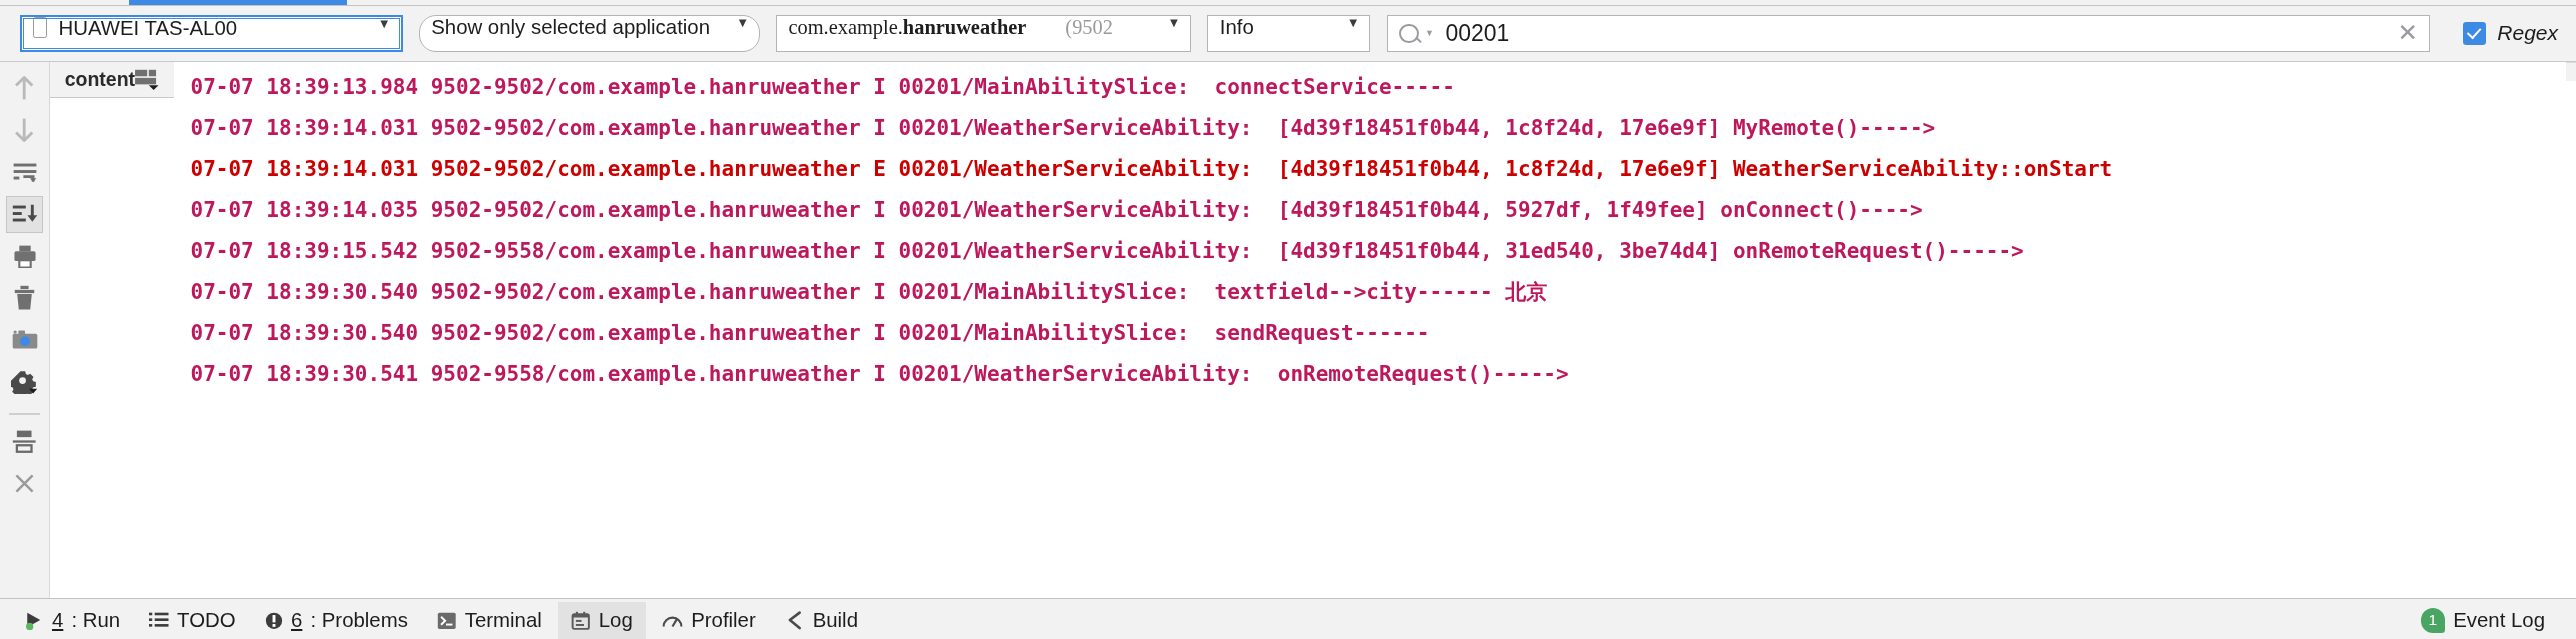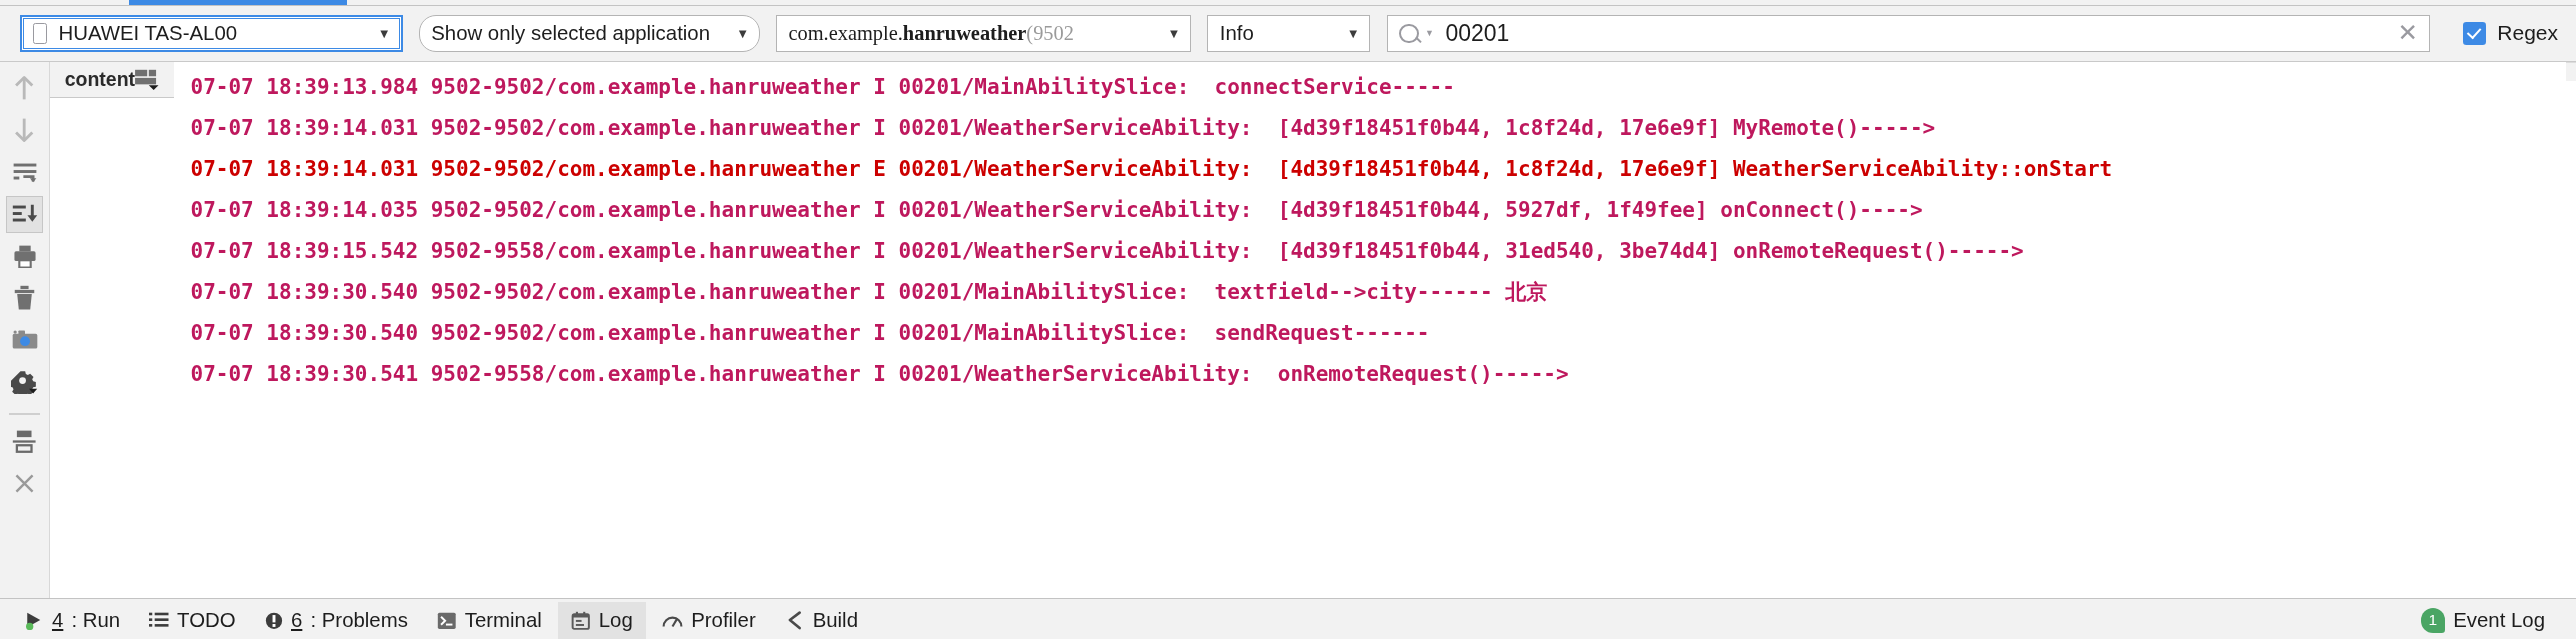--- a/index.html
+++ b/index.html
@@ -43,21 +43,21 @@
     box-sizing: border-box;
     gap: 16.3px;
   }
 
   .combo {
     height: 37px;
     background: #ffffff;
     border: 1.6px solid #b4b4b4;
     box-sizing: border-box;
     display: flex;
-    align-items: center;
+    align-items: flex-start;
     padding: 0 9.8px 0 11.4px;
     font-size: 20.4px;
     white-space: nowrap;
     position: relative;
   }
   .combo.focused {
     border: 2.4px solid #3d8ae5;
     outline: 1.6px solid #3d8ae5;
     outline-offset: -4.1px;
   }
@@ -77,21 +77,21 @@
     width: 12.2px;
     height: 19.5px;
     border: 1.6px solid #9a9aa0;
     border-radius: 2.4px;
     display: inline-block;
     margin-right: 11.4px;
     flex: none;
   }
 
   .proc-bold { font-weight: bold; }
-  .proc-dim { color: #9a9a9a; }
+  .proc-dim { color: #9a9a9a; margin-left: 39px; }
 
   .search-wrap {
     flex: 1;
     height: 37px;
     background: #ffffff;
     border: 1.6px solid #b4b4b4;
     box-sizing: border-box;
     display: flex;
     align-items: center;
     padding: 0 11.4px;
@@ -132,20 +132,21 @@
     line-height: 1;
     font-weight: 300;
   }
 
   .regex-box {
     display: flex;
     align-items: center;
     gap: 11.4px;
     padding: 0 18px 0 16.3px;
     flex: none;
+    font-style: italic;
   }
   .checkbox {
     width: 23px; height: 23px;
     background: #3d8ae5;
     border-radius: 3.3px;
     position: relative;
     flex: none;
   }
   .checkbox::after {
     content: "";

